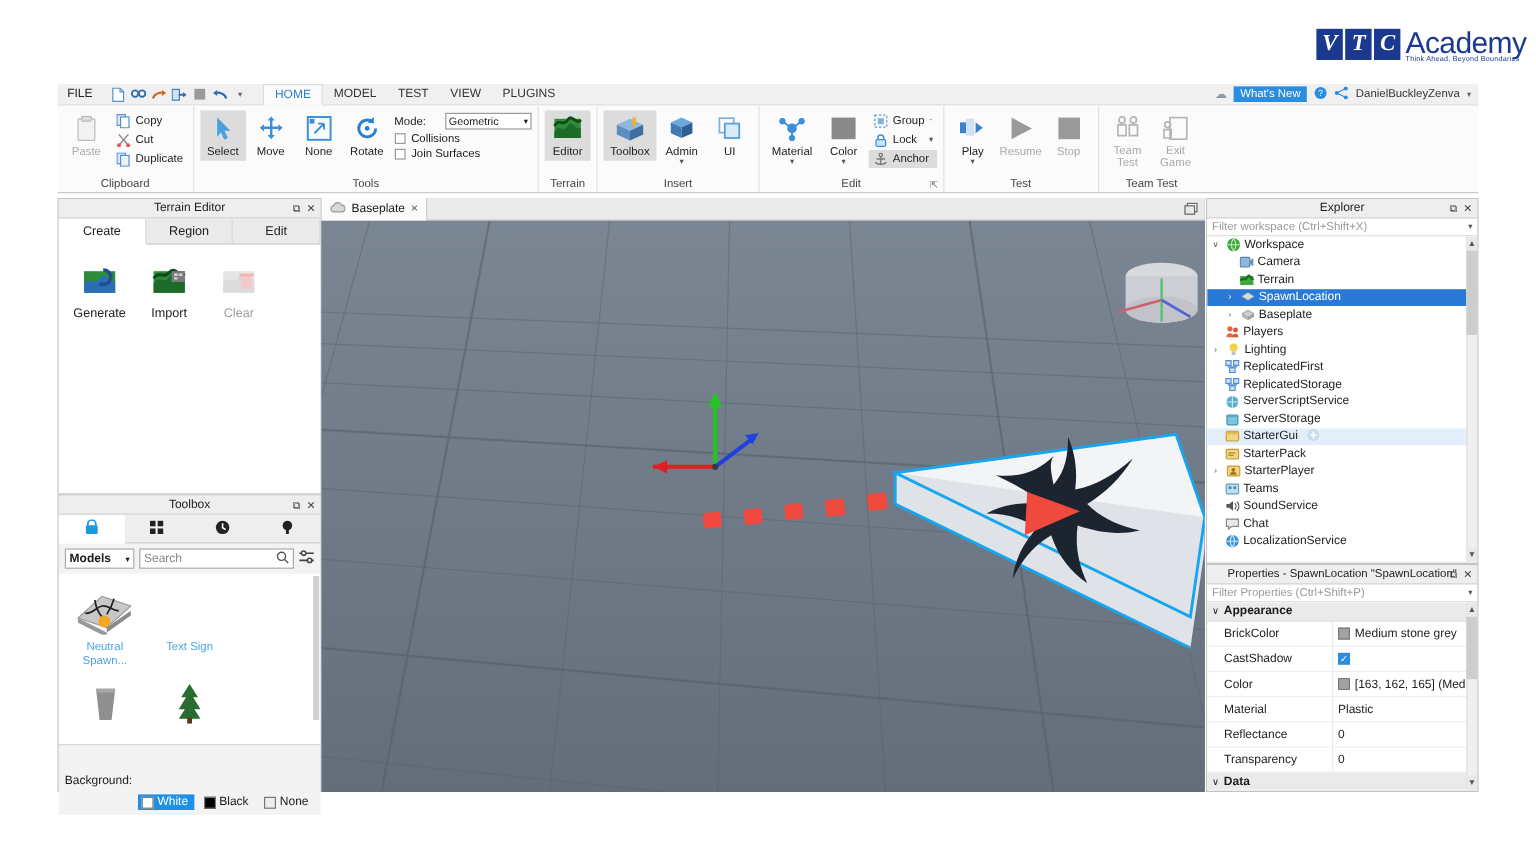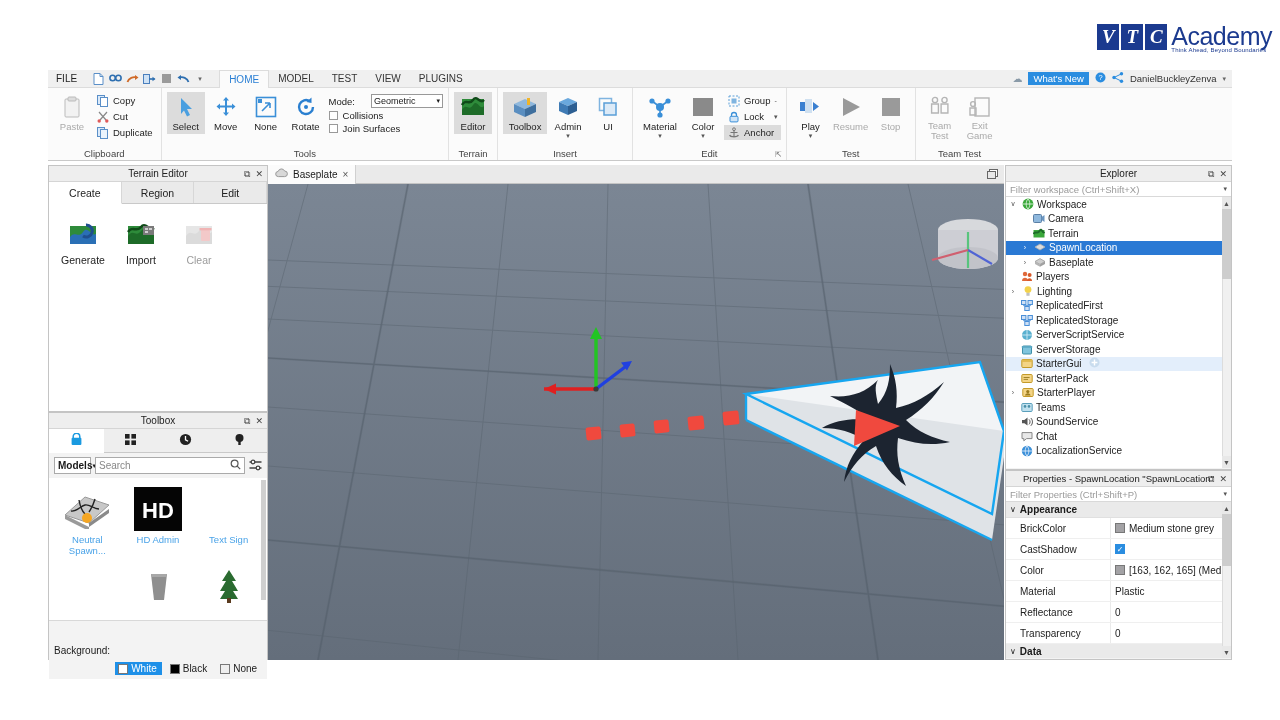--- a/index.html
+++ b/index.html
@@ -126,21 +126,21 @@
   }
   .terrain-tool.disabled { color: #9b9b9b; }
 
   
   #toolbox { left: 48px; top: 412px; width: 220px; height: 248px; }
   .tb-tabs { display: flex; height: 24px; background: #eeeeee; border-bottom: 1px solid #c9c9c9; }
   .tb-tab { flex: 1; display: flex; align-items: center; justify-content: center; }
   .tb-tab.active { background: #ffffff; border-bottom: 1px solid #fff; margin-bottom: -1px; }
   .tb-search-row { display: flex; align-items: center; gap: 4px; padding: 4px 5px; background: #f3f3f3; }
   .tb-select {
-    width: 37px; height: 17px; border: 1px solid #aaa; background: #fff; font-size: 10px;
+    width: 58px; height: 17px; border: 1px solid #aaa; background: #fff; font-size: 10px;
     display: flex; align-items: center; justify-content: space-between; padding: 0 3px;
   }
   .tb-search {
     flex: 1; height: 17px; border: 1px solid #aaa; background: #fff; font-size: 10px;
     display: flex; align-items: center; justify-content: space-between; padding: 0 3px; color: #888;
   }
   .tb-grid {
     background: #fff; height: 142px; padding: 6px 4px; position: relative;
     display: grid; grid-template-columns: repeat(3, 1fr); gap: 2px 2px; overflow: hidden;
   }
@@ -705,29 +705,20 @@
         <div class="tb-thumb">
           <svg width="52" height="40" viewBox="0 0 52 40">
             <path d="M4 26L24 8l24 8-20 18z" fill="#c8c8c8" stroke="#9a9a9a"></path>
             <path d="M4 26v4l24 12v-4z" fill="#9a9a9a"></path>
             <path d="M28 34v4l20-14v-4z" fill="#8a8a8a"></path>
             <path d="M10 22c6 1 9-5 14-6s8 4 14 4M18 11c1 6 2 10 6 14M34 10c-2 7-4 10-6 13" stroke="#222" stroke-width="1.4" fill="none"></path>
             <circle cx="26" cy="29" r="5" fill="#f5a623"></circle>
           </svg>
         </div>
         <div class="tb-label">Neutral Spawn...</div>
-      </div>
-      <div class="tb-cell">
-        <div class="tb-thumb">
-          <svg width="48" height="44" viewBox="0 0 48 44">
-              <rect width="48" height="44" fill="#050505"></rect>
-              <text x="24" y="31" font-size="22" font-weight="bold" fill="#fff" text-anchor="middle" font-family="Liberation Sans">HD</text>
-            </svg>
-        </div>
-        <div class="tb-label">HD Admin</div>
       </div>
       <div class="tb-cell">
         <div class="tb-thumb"></div>
         <div class="tb-label">Text Sign</div>
       </div>
       <div class="tb-cell">
         <div class="tb-thumb"></div>
       </div>
       <div class="tb-cell">
         <div class="tb-thumb">

